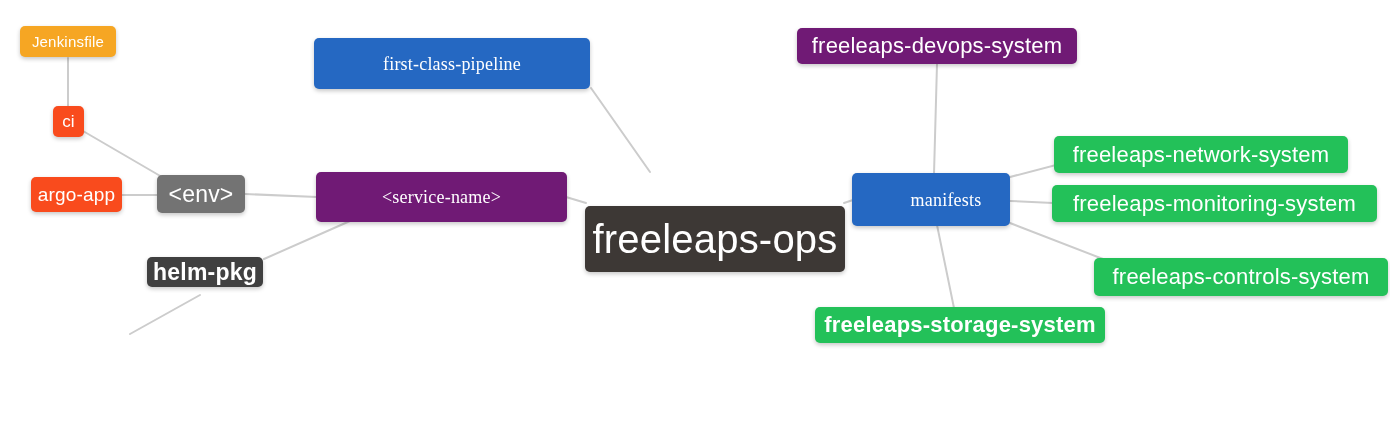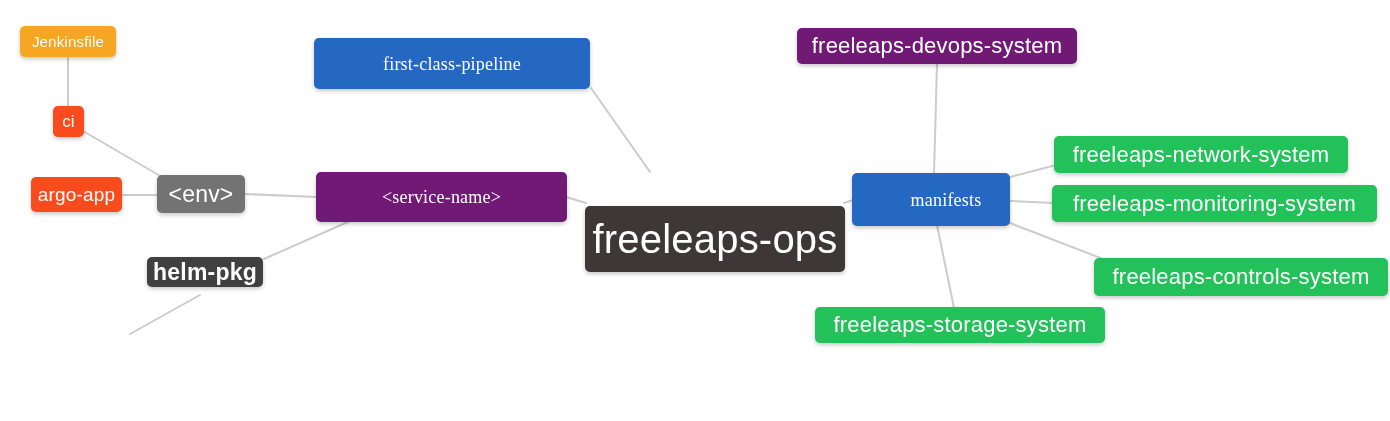--- a/index.html
+++ b/index.html
@@ -85,15 +85,15 @@
   <div class="node fs27" style="left: 852px; top: 173px; width: 158px; height: 53px; background: rgb(37, 104, 194); padding-left: 30px;">manifests</div>
 
   <div class="node fs22" style="left: 797px; top: 28px; width: 280px; height: 36px; background: #701a75;">freeleaps-devops-system</div>
 
   <div class="node fs22" style="left: 1054px; top: 112px; width: 294px; height: 37px; background: rgb(35, 193, 89); margin-top: 24px;">freeleaps-network-system</div>
 
   <div class="node fs22" style="left: 1052px; top: 185px; width: 325px; height: 37px; background: rgb(35, 193, 89);">freeleaps-monitoring-system</div>
 
   <div class="node fs22" style="left: 1061px; top: 258px; width: 294px; height: 38px; background: rgb(35, 193, 89); margin-left: 33px;">freeleaps-controls-system</div>
 
-  <div class="node fs22" style="left: 815px; top: 307px; width: 290px; height: 36px; background: rgb(35, 193, 89);">freeleaps-storage-system</div>
+  <div class="node fs22" style="left: 815px; top: 307px; width: 290px; height: 36px; background: rgb(35, 193, 89); font-weight: bold;">freeleaps-storage-system</div>
 
 </div>
 
 </body></html>

